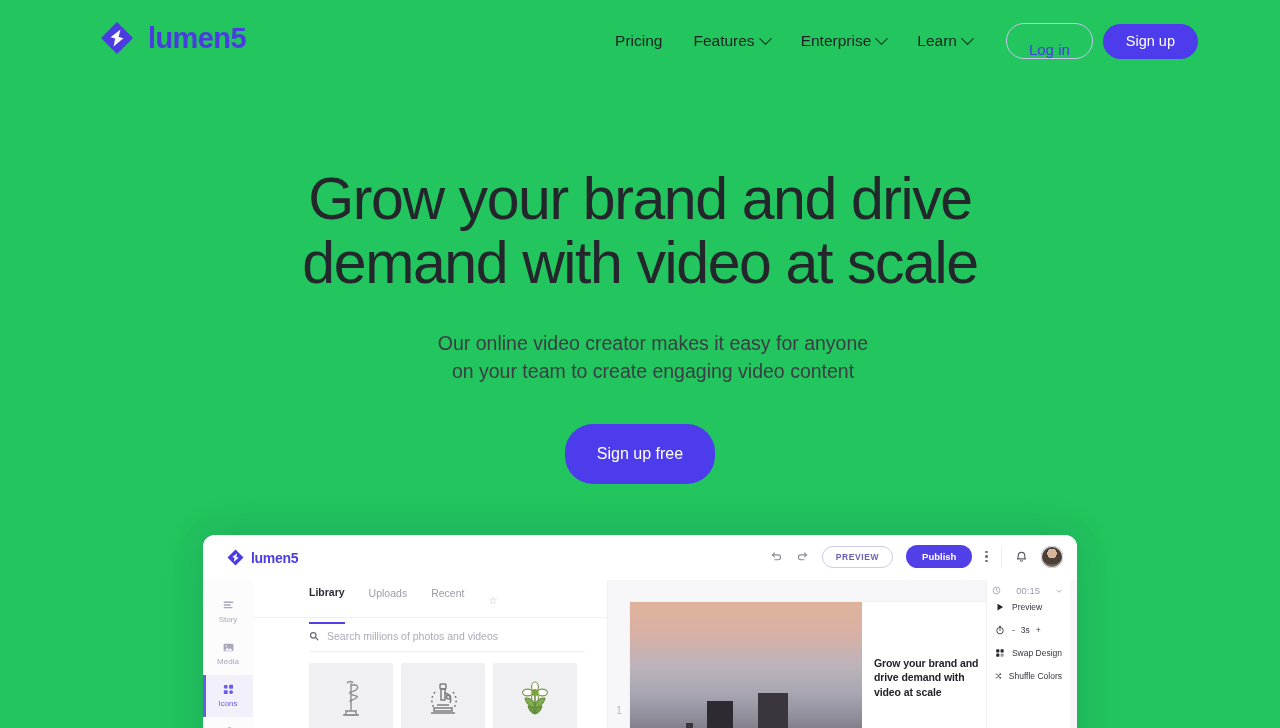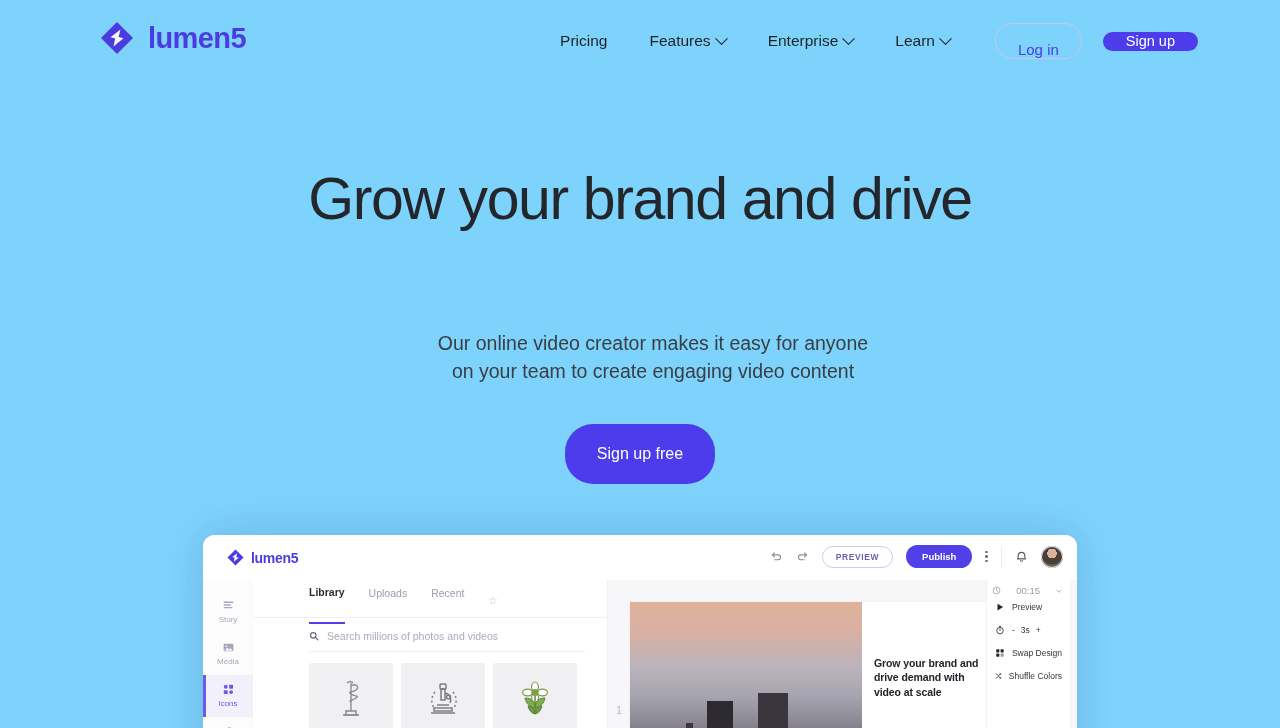--- a/index.html
+++ b/index.html
@@ -4,41 +4,41 @@
 <title>Lumen5</title>
 <style>
   * { box-sizing: border-box; margin: 0; padding: 0; }
   html, body {
     width: 1280px; height: 728px;
     overflow: hidden;
     background: #f8f8f9;
     font-family: "Liberation Sans", sans-serif;
     -webkit-font-smoothing: antialiased;
   }
-  .page { position: relative; width: 1280px; height: 728px; background: #7dd3fc; }
+  .page { position: relative; width: 1280px; height: 728px; background: #22c55e; }
 
   
   .header {
     position: absolute; top: 0; left: 0; width: 1280px; height: 82px;
     display: flex; align-items: center;
   }
   .brand {
     position: absolute; left: 100px; top: 21px;
     display: flex; align-items: center; gap: 14px;
     cursor: pointer;
   }
   .brand-mark { width: 34px; height: 34px; display: block; }
   .brand-name {
     font-size: 29px; font-weight: 700; color: #4a3ce0;
     letter-spacing: -0.6px; line-height: 1;
   }
 
   .nav {
     position: absolute; right: 82px; top: 21px;
-    display: flex; align-items: center; gap: 12px;
+    display: flex; align-items: center; gap: 1px;
   }
   .nav-link {
     font-size: 15.5px; color: #1f2124; padding: 0 15px;
     display: flex; align-items: center; gap: 6px; cursor: pointer;
     white-space: nowrap; height: 40px;
   }
   .nav-link .caret {
     display: inline-block; width: 9px; height: 9px;
     border-right: 1.7px solid #1f2124; border-bottom: 1.7px solid #1f2124;
     transform: rotate(45deg) translate(-2px,-2px);
@@ -48,21 +48,21 @@
     border: 1px solid #c9c5ef; border-radius: 22px;
     color: #4a3ce0; background: transparent;
     font-size: 15px; font-family: inherit;
     padding: 17px 22px; height: 35px; cursor: pointer;
   }
   .btn-signup {
     margin-left: 9px;
     border: none; border-radius: 22px;
     color: #fff; background: #4d3cec;
     font-size: 14.5px; font-family: inherit;
-    padding: 0 23px; height: 19px; cursor: pointer;
+    padding: 0 23px; height: 35px; cursor: pointer;
   }
 
   
   .hero { position: absolute; top: 0; left: 0; width: 1280px; text-align: center; }
   .headline {
     position: absolute; top: 168px; left: 0; width: 1280px;
     font-size: 59px; line-height: 1.08; font-weight: 400;
     color: #23262b; letter-spacing: -1.4px;
   }
   .headline .l2 { display: block; }
@@ -215,20 +215,21 @@
         <i class="caret"></i>
       </div>
       <button class="btn-login">Log in</button>
       <button class="btn-signup">Sign up</button>
     </nav>
   </header>
 
   <section class="hero">
     <h1 class="headline">
       <span>Grow your brand and drive</span>
+      <span class="l2">demand with video at scale</span>
     </h1>
     <p class="subhead">
       <span>Our online video creator makes it easy for anyone</span><br>
       <span>on your team to create engaging video content</span>
     </p>
     <div class="cta-wrap">
       <button class="btn-cta">Sign up free</button>
     </div>
   </section>
 

